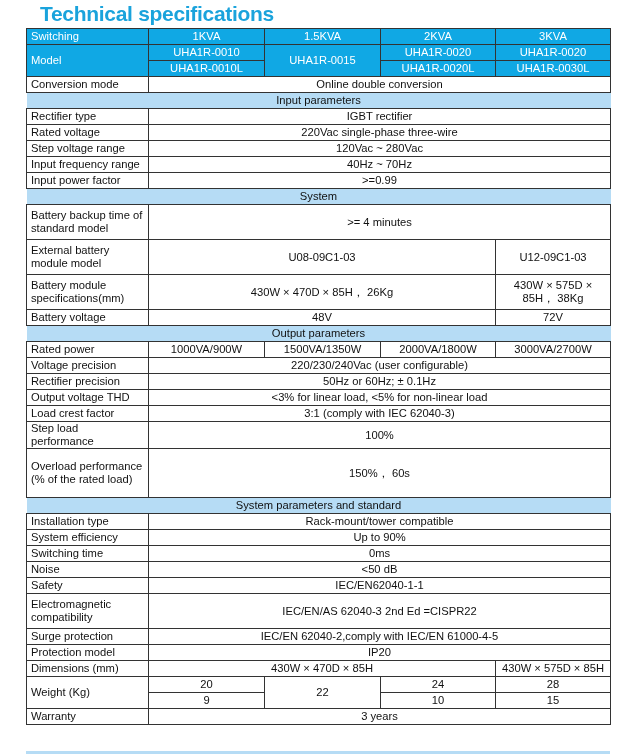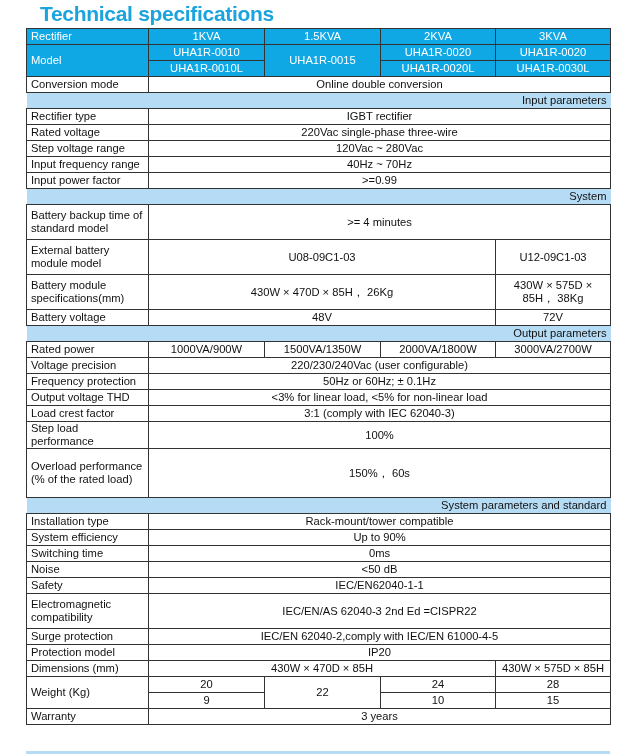--- a/index.html
+++ b/index.html
@@ -6,21 +6,21 @@
     body { width: 625px; height: 754px; position: relative; overflow: hidden;
            font-family: "Liberation Sans", sans-serif; color: #111; }
     .title { position: absolute; left: 40px; top: 0px; font-size: 21px; font-weight: bold;
              color: #1aa3dc; letter-spacing: -0.3px; line-height: 28px; }
     table.spec { position: absolute; left: 26px; top: 28px; width: 584px; border-collapse: collapse;
                  table-layout: fixed; font-size: 11.2px; }
     table.spec td { border: 1px solid #333; padding: 0 4px; line-height: 13px; text-align: center;
                     vertical-align: middle; white-space: nowrap; overflow: hidden; }
     table.spec td.lbl { text-align: left; white-space: normal; }
     table.spec tr.h td { background: #10a8e4; color: #fff; }
-    table.spec tr.sec td { background: #b6dcf5; border-left: none; border-right: none; text-align: right; }
+    table.spec tr.sec td { background: #b6dcf5; border-left: none; border-right: none; text-align: center; }
     col.c0 { width: 122px; } col.c1 { width: 116px; } col.c2 { width: 116px; }
     col.c3 { width: 115px; } col.c4 { width: 115px; }
     tr.r17 td { height: 15px; }
     tr.r2 td { height: 34px; }
     tr.r3 td { height: 48px; }
     .bottombar { position: absolute; left: 26px; top: 751px; width: 584px; height: 3px; background: #b6dcf5; }
   </style>
 </head>
 <body>
 
@@ -29,21 +29,21 @@
 <table class="spec">
   <colgroup>
       <col class="c0">
       <col class="c1">
       <col class="c2">
       <col class="c3">
       <col class="c4">
     </colgroup>
   <tbody>
     <tr class="h r17">
-      <td class="lbl">Rectifier</td>
+      <td class="lbl">Switching</td>
       <td>1KVA</td>
       <td>1.5KVA</td>
       <td>2KVA</td>
       <td>3KVA</td>
     </tr>
     <tr class="h r17">
       <td class="lbl" rowspan="2">Model</td>
       <td>UHA1R-0010</td>
       <td rowspan="2">UHA1R-0015</td>
       <td>UHA1R-0020</td>
@@ -114,21 +114,21 @@
       <td>1000VA/900W</td>
       <td>1500VA/1350W</td>
       <td>2000VA/1800W</td>
       <td>3000VA/2700W</td>
     </tr>
     <tr class="r17">
         <td class="lbl">Voltage precision</td>
         <td colspan="4">220/230/240Vac (user configurable)</td>
       </tr>
     <tr class="r17">
-        <td class="lbl">Frequency protection</td>
+        <td class="lbl">Rectifier precision</td>
         <td colspan="4">50Hz or 60Hz; ± 0.1Hz</td>
       </tr>
     <tr class="r17">
         <td class="lbl">Output voltage THD</td>
         <td colspan="4">&lt;3% for linear load, &lt;5% for non-linear load</td>
       </tr>
     <tr class="r17">
         <td class="lbl">Load crest factor</td>
         <td colspan="4">3:1 (comply with IEC 62040-3)</td>
       </tr>

